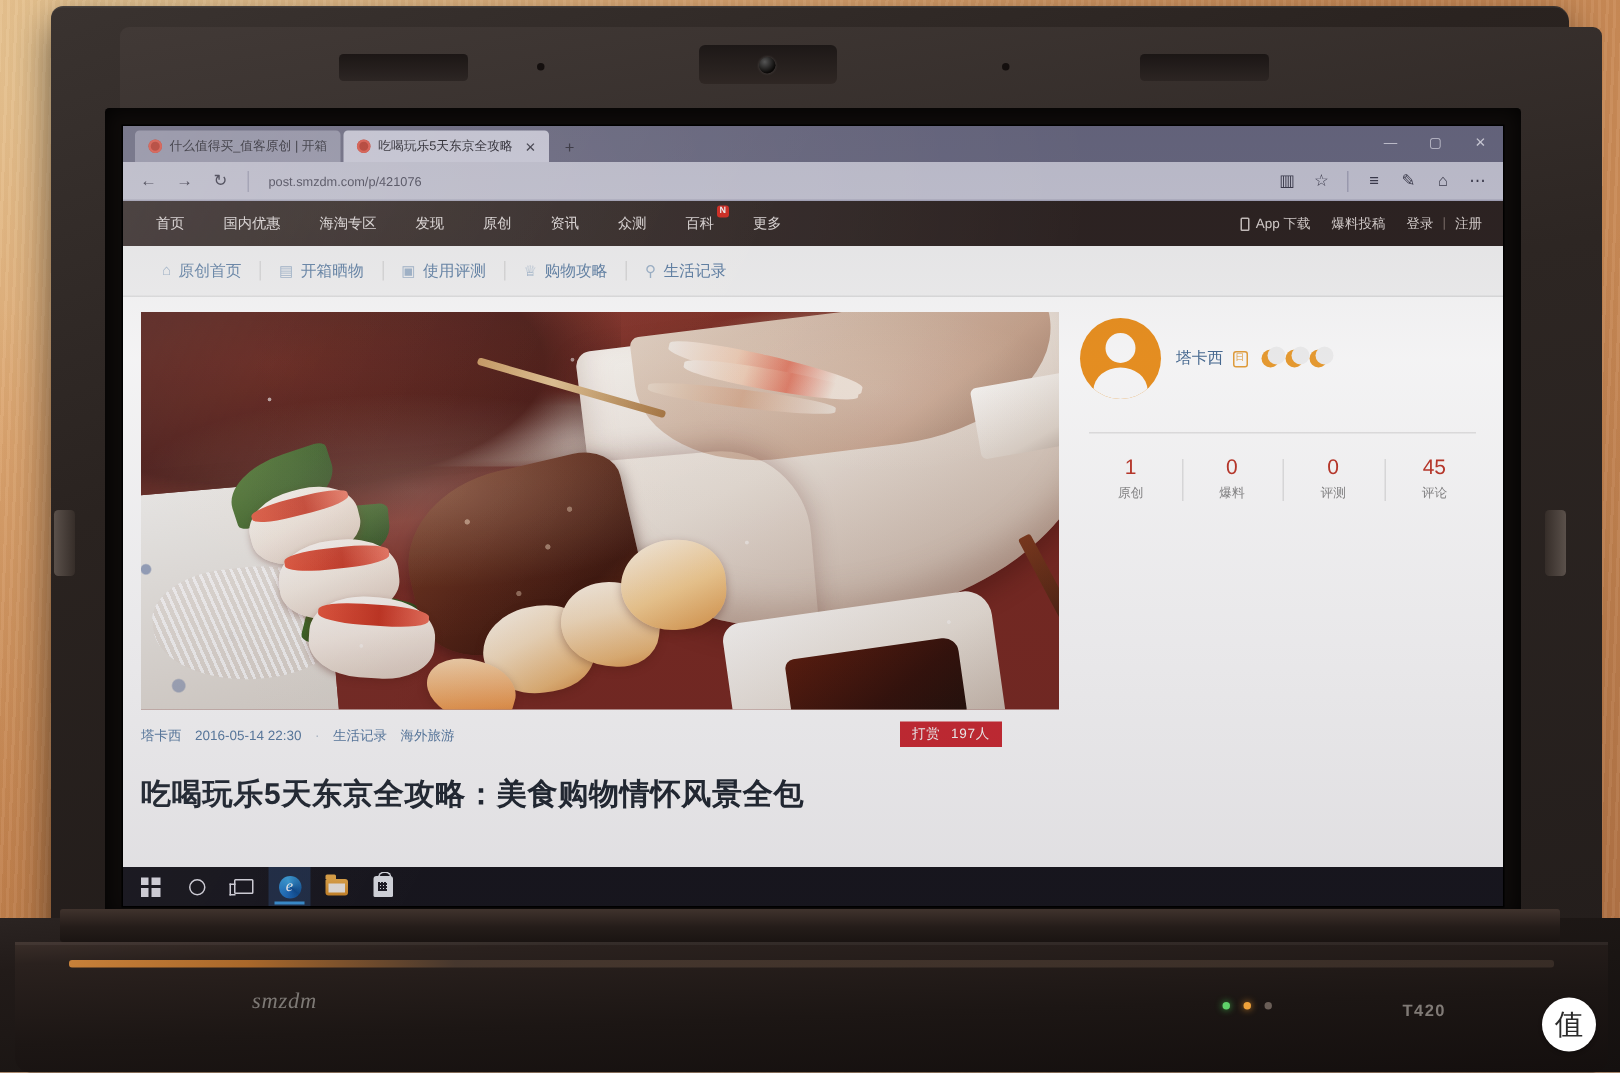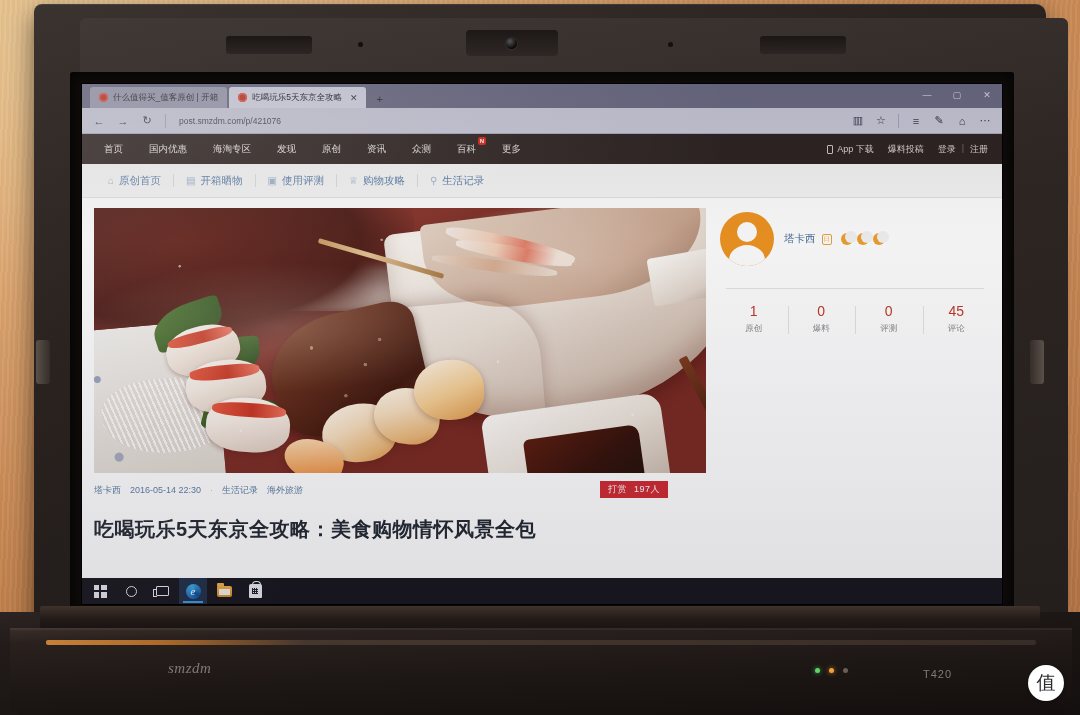--- a/index.html
+++ b/index.html
@@ -442,22 +442,22 @@
     position:absolute; left:46px; top:640px; width:990px; height:5px;
     background:linear-gradient(90deg,#d98b3c 0%,#b8702c 12%,#4a3a30 26%,#3b2f28 100%);
     opacity:.9; border-radius:2px;
   }
   .lenovo{
     position:absolute; left:168px; top:660px;
     font-family:"Liberation Serif", serif; font-size:15px; color:#8e8a86;
     letter-spacing:.5px; font-style:italic; opacity:.85;
   }
   .t420{
-    position:absolute; right:128px; top:668px;
-    font-size:11px; color:#9a948f; letter-spacing:1px; opacity:.8;
+    position:absolute; right:116px; top:668px;
+    font-size:11px; color:#9a948f; letter-spacing:1px; opacity:.8;font-weight:bold;
   }
   .leds{ position:absolute; right:232px; top:668px; display:flex; gap:9px; align-items:center; }
   .led{ width:5px; height:5px; border-radius:50%; }
   .led.g{ background:#5fd36a; box-shadow:0 0 5px #3fae49; }
   .led.o{ background:#f0a23a; box-shadow:0 0 5px #c9802a; }
   .led.d{ background:#6a5e57; }
 
   .latch-l,.latch-r{
     position:absolute; top:630px; width:46px; height:7px;
     background:linear-gradient(180deg,#4a3c35,#251d1a); border-radius:2px; opacity:.8;

